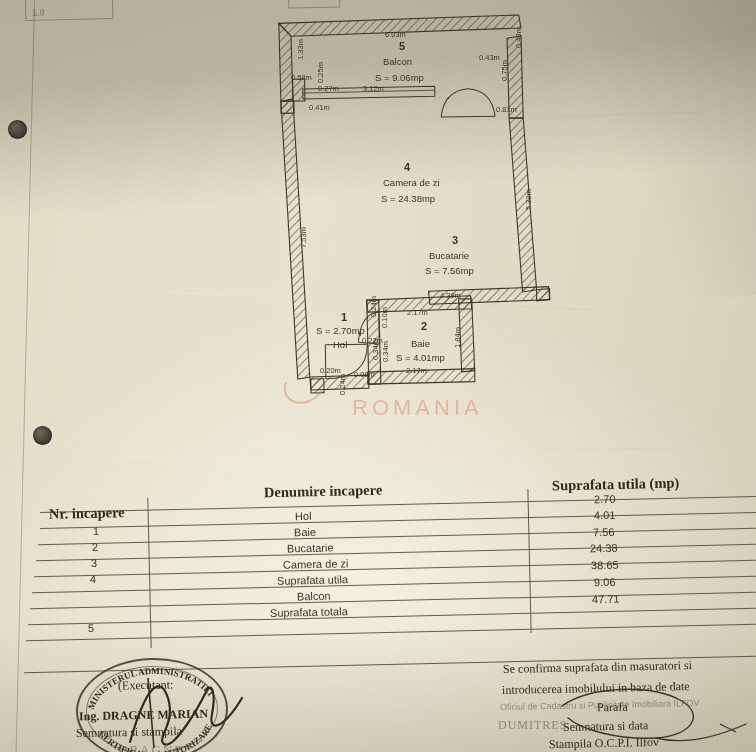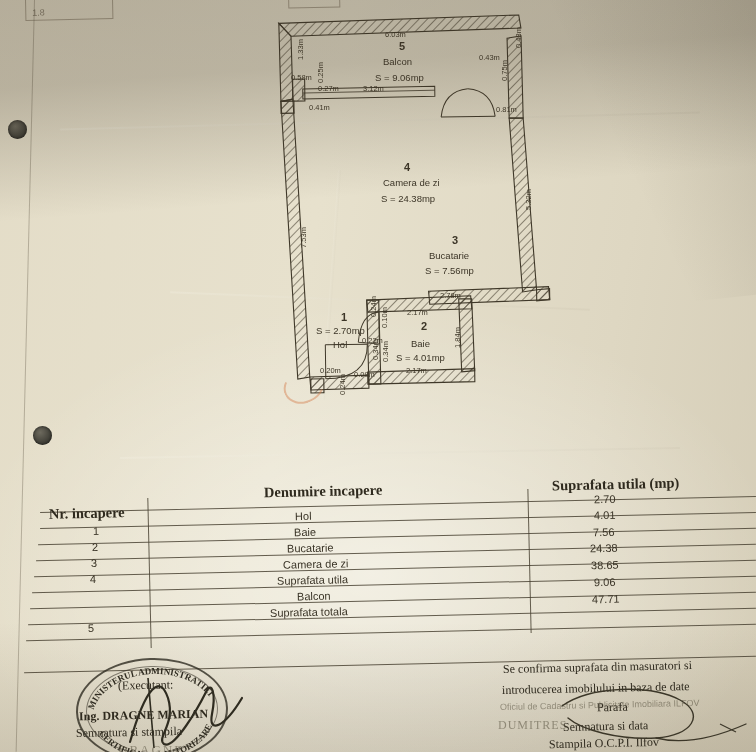--- a/index.html
+++ b/index.html
@@ -230,34 +230,35 @@
   <div class="plantext dim" style="left:310px; top:68px; transform:rotate(-90deg);">0.25m</div>
   <div class="plantext dim" style="left:318px; top:84px;">0.27m</div>
   <div class="plantext dim" style="left:363px; top:84px;">3.12m</div>
   <div class="plantext dim" style="left:309px; top:103px;">0.41m</div>
   <div class="plantext dim" style="left:479px; top:53px;">0.43m</div>
   <div class="plantext dim" style="left:508px; top:33px; transform:rotate(-90deg);">0.43m</div>
   <div class="plantext dim" style="left:494px; top:66px; transform:rotate(-90deg);">0.75m</div>
   <div class="plantext dim" style="left:496px; top:105px;">0.81m</div>
   <div class="plantext dim" style="left:293px; top:233px; transform:rotate(-90deg);">7.53m</div>
   <div class="plantext dim" style="left:518px; top:195px; transform:rotate(-90deg);">5.32m</div>
-  <div class="plantext dim" style="left:440px; top:291px;">2.78m</div>
+  <div class="plantext dim" style="left:440px; top:291px;">4.39m</div>
   <div class="plantext dim" style="left:407px; top:308px;">2.17m</div>
   <div class="plantext dim" style="left:406px; top:366px;">2.17m</div>
   <div class="plantext dim" style="left:447px; top:333px; transform:rotate(-90deg);">1.84m</div>
   <div class="plantext dim" style="left:362px; top:336px;">0.22m</div>
   <div class="plantext dim" style="left:320px; top:366px;">0.20m</div>
   <div class="plantext dim" style="left:354px; top:370px;">0.09m</div>
   <div class="plantext dim" style="left:363px; top:302px; transform:rotate(-90deg);">0.24m</div>
   <div class="plantext dim" style="left:374px; top:313px; transform:rotate(-90deg);">0.10m</div>
   <div class="plantext dim" style="left:365px; top:345px; transform:rotate(-90deg);">0.34m</div>
   <div class="plantext dim" style="left:375px; top:347px; transform:rotate(-90deg);">0.34m</div>
   <div class="plantext dim" style="left:332px; top:380px; transform:rotate(-90deg);">0.24m</div>
 
   <div class="wm-arc"></div>
+  <div class="watermark">ROMANIA</div>
 
   <div id="tbl">
 
     <div class="tline" style="left:40px;  top:34px;  width:716px; transform:rotate(-1.3deg);"></div>
     <div class="tline" style="left:40px;  top:50px;  width:716px; transform:rotate(-1.3deg);"></div>
     <div class="tline" style="left:38px;  top:66px;  width:718px; transform:rotate(-1.3deg);"></div>
     <div class="tline" style="left:36px;  top:82px;  width:720px; transform:rotate(-1.3deg);"></div>
     <div class="tline" style="left:34px;  top:98px;  width:722px; transform:rotate(-1.3deg);"></div>
     <div class="tline" style="left:32px;  top:114px; width:724px; transform:rotate(-1.3deg);"></div>
     <div class="tline" style="left:30px;  top:130px; width:726px; transform:rotate(-1.3deg);"></div>

